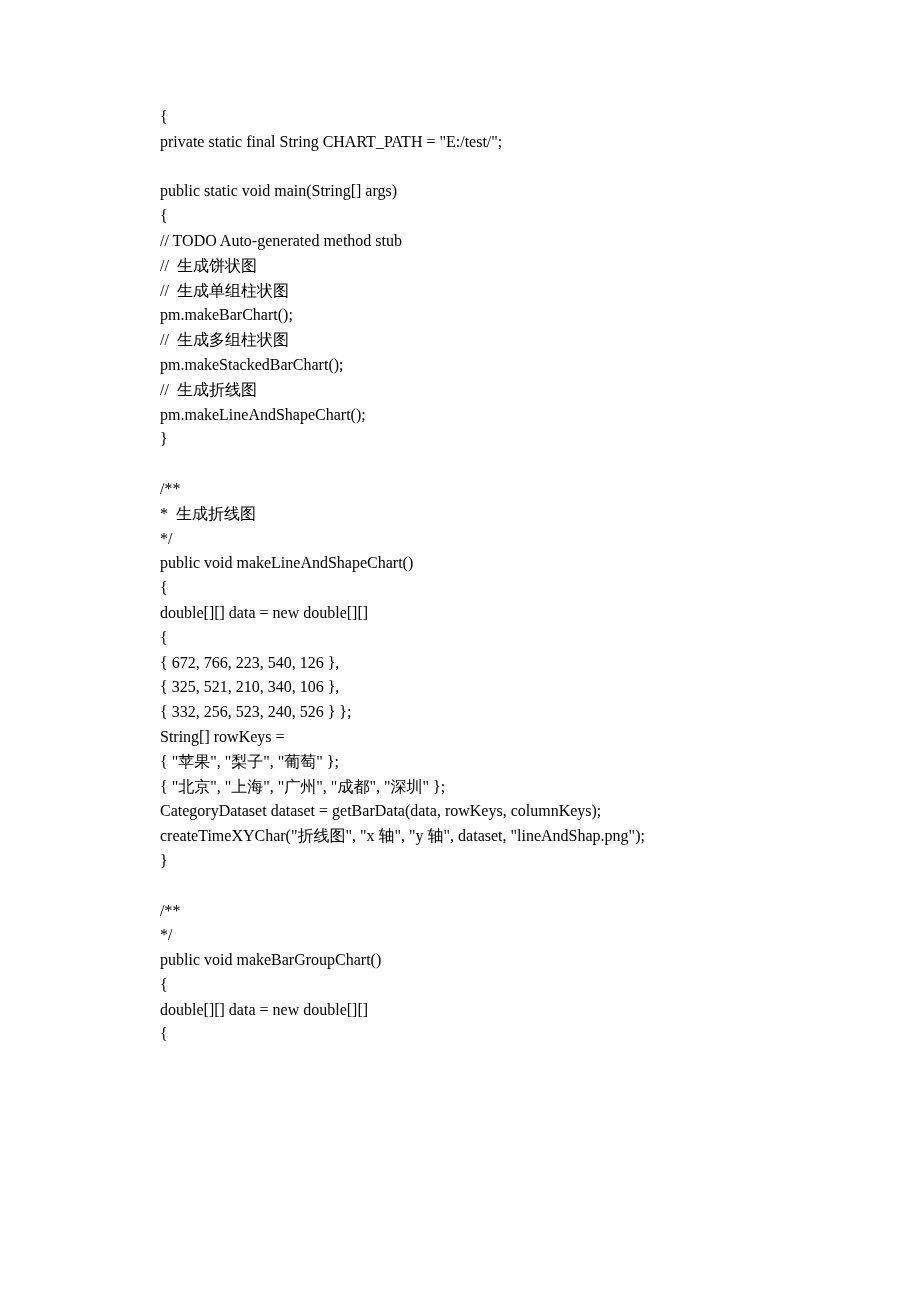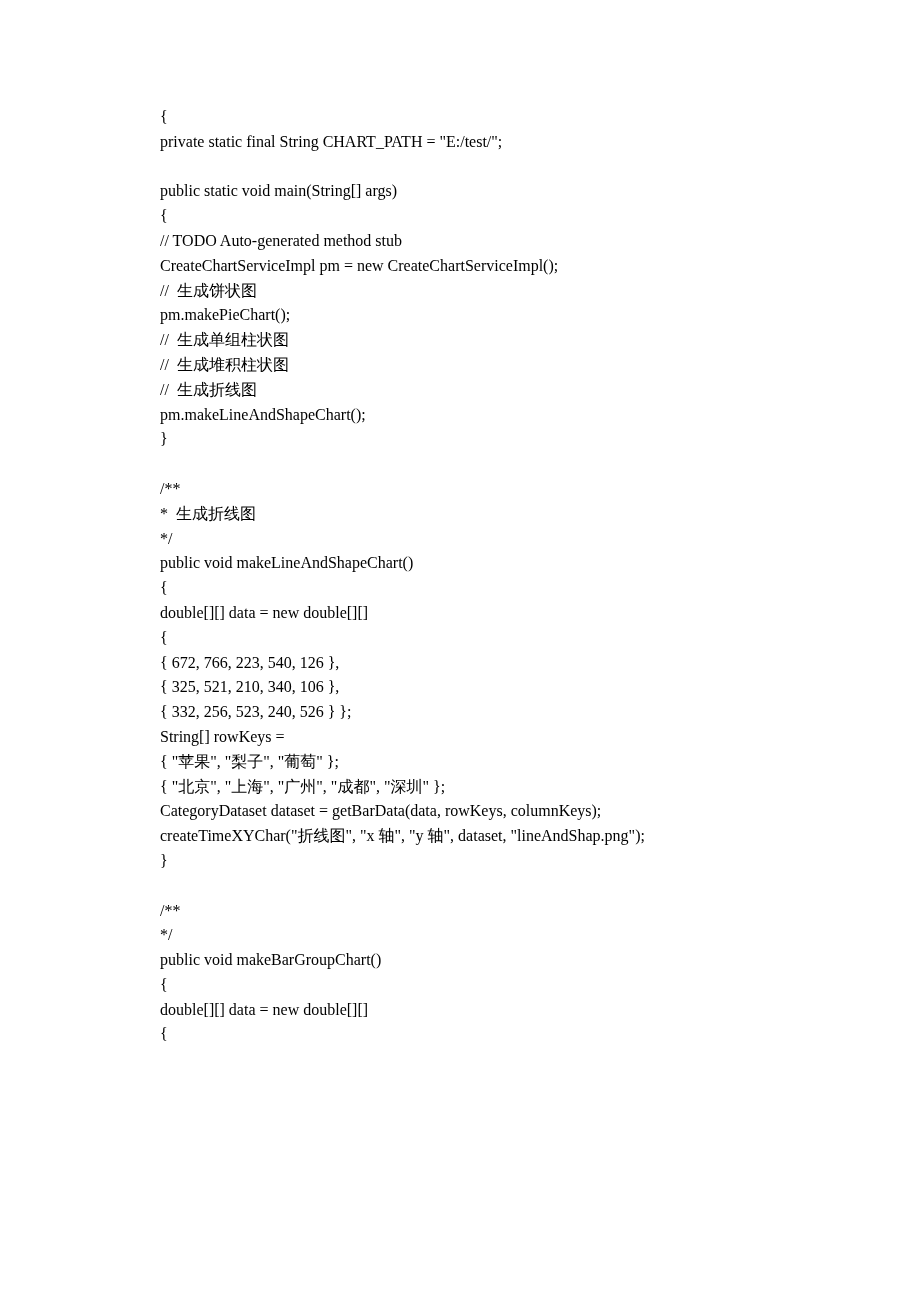--- a/index.html
+++ b/index.html
@@ -26,25 +26,25 @@
 <body>
 
 <div class="page">
   <div class="code-block">
     <span class="code-line">{</span>
     <span class="code-line">private static final String CHART_PATH = "E:/test/";</span>
     <span class="code-line">&nbsp;</span>
     <span class="code-line">public static void main(String[] args)</span>
     <span class="code-line">{</span>
     <span class="code-line">// TODO Auto-generated method stub</span>
-    <span class="code-line">CreateChartServiceImpl pm = new CreateChartServiceImpl();</span>
     <span class="code-line">//  生成饼状图</span>
-    <span class="code-line">pm.makePieChart();</span>
     <span class="code-line">//  生成单组柱状图</span>
-    <span class="code-line">//  生成堆积柱状图</span>
+    <span class="code-line">pm.makeBarChart();</span>
+    <span class="code-line">//  生成多组柱状图</span>
+    <span class="code-line">pm.makeStackedBarChart();</span>
     <span class="code-line">//  生成折线图</span>
     <span class="code-line">pm.makeLineAndShapeChart();</span>
     <span class="code-line">}</span>
     <span class="code-line">&nbsp;</span>
     <span class="code-line">/**</span>
     <span class="code-line">*  生成折线图</span>
     <span class="code-line">*/</span>
     <span class="code-line">public void makeLineAndShapeChart()</span>
     <span class="code-line">{</span>
     <span class="code-line">double[][] data = new double[][]</span>

